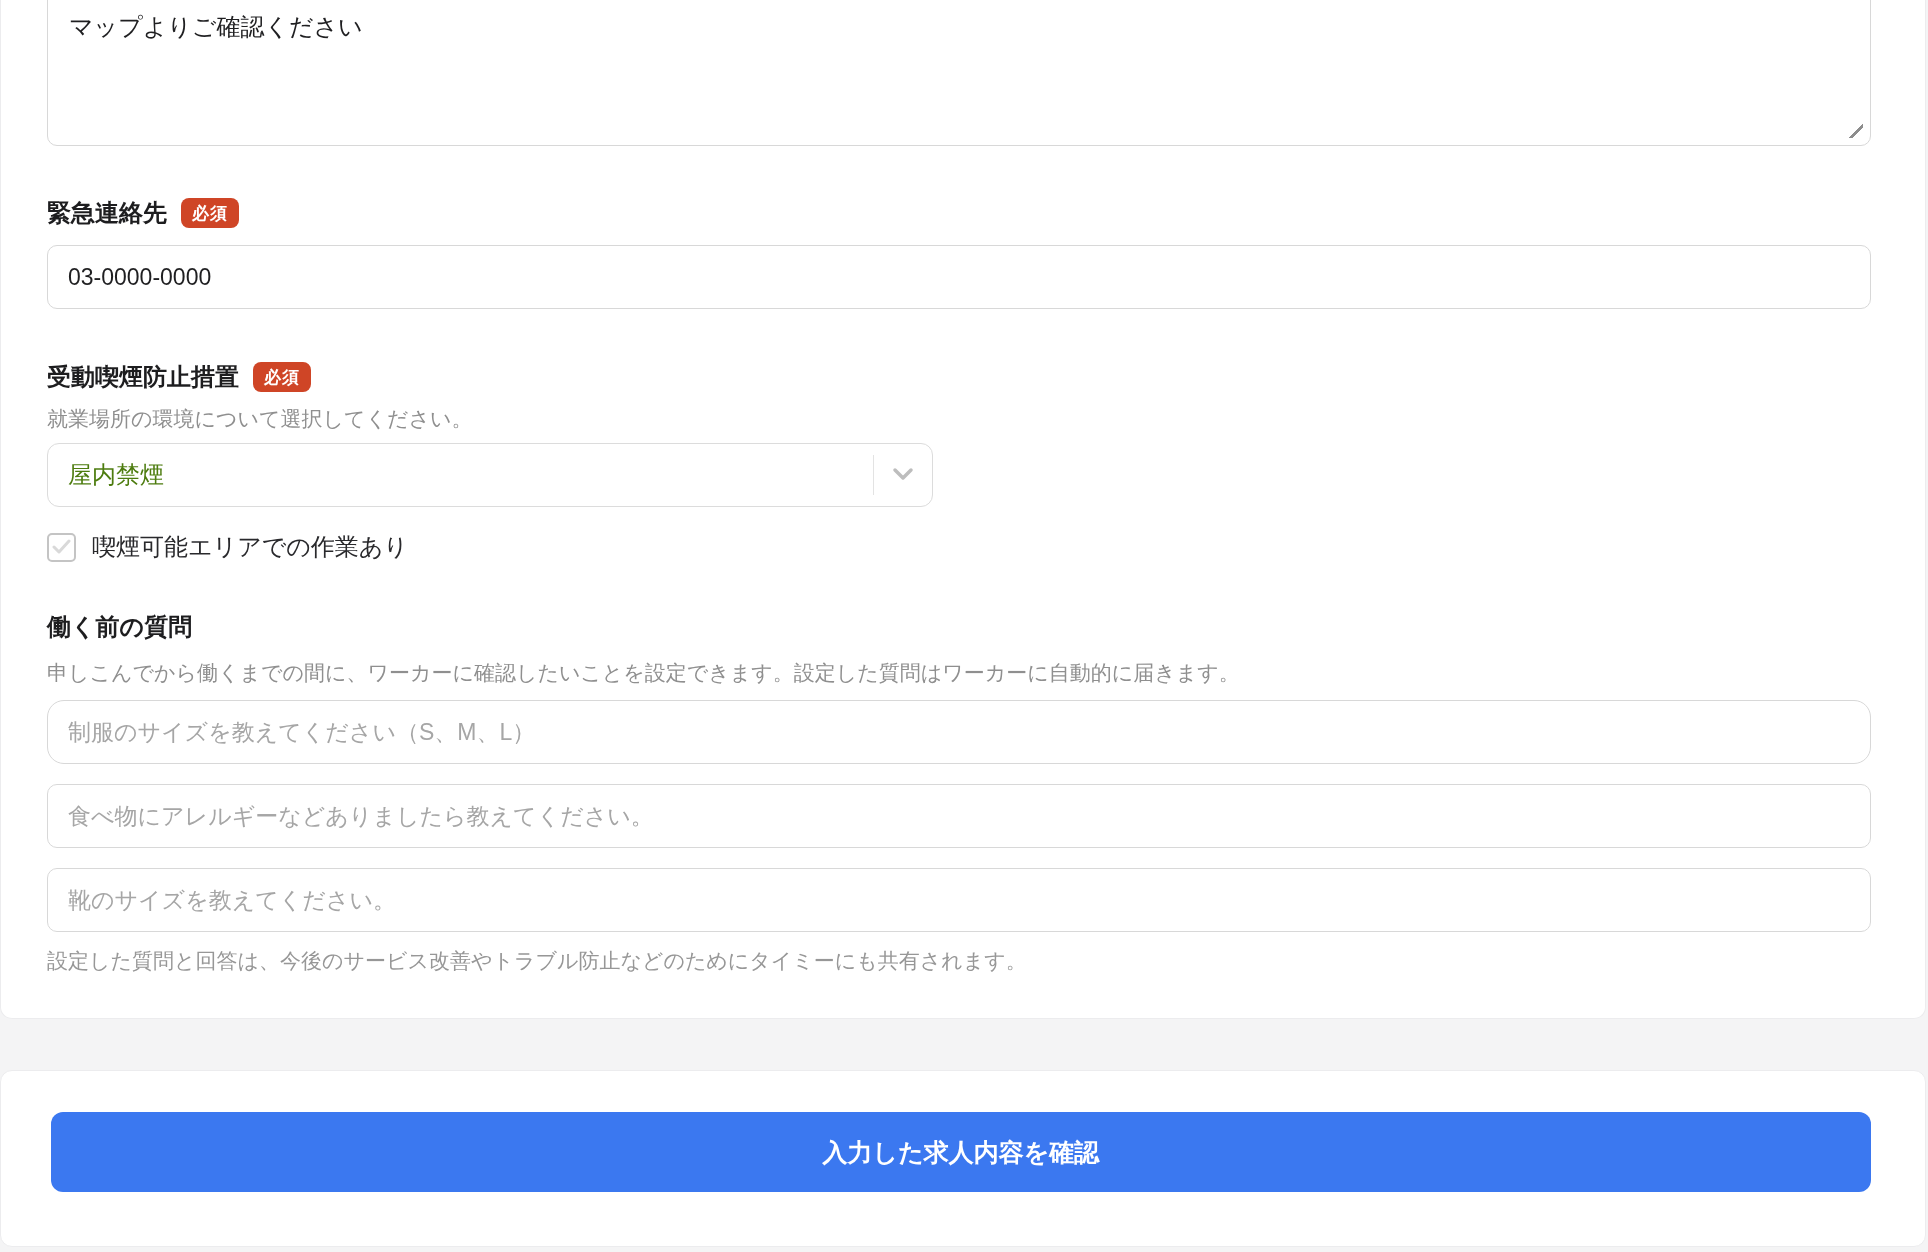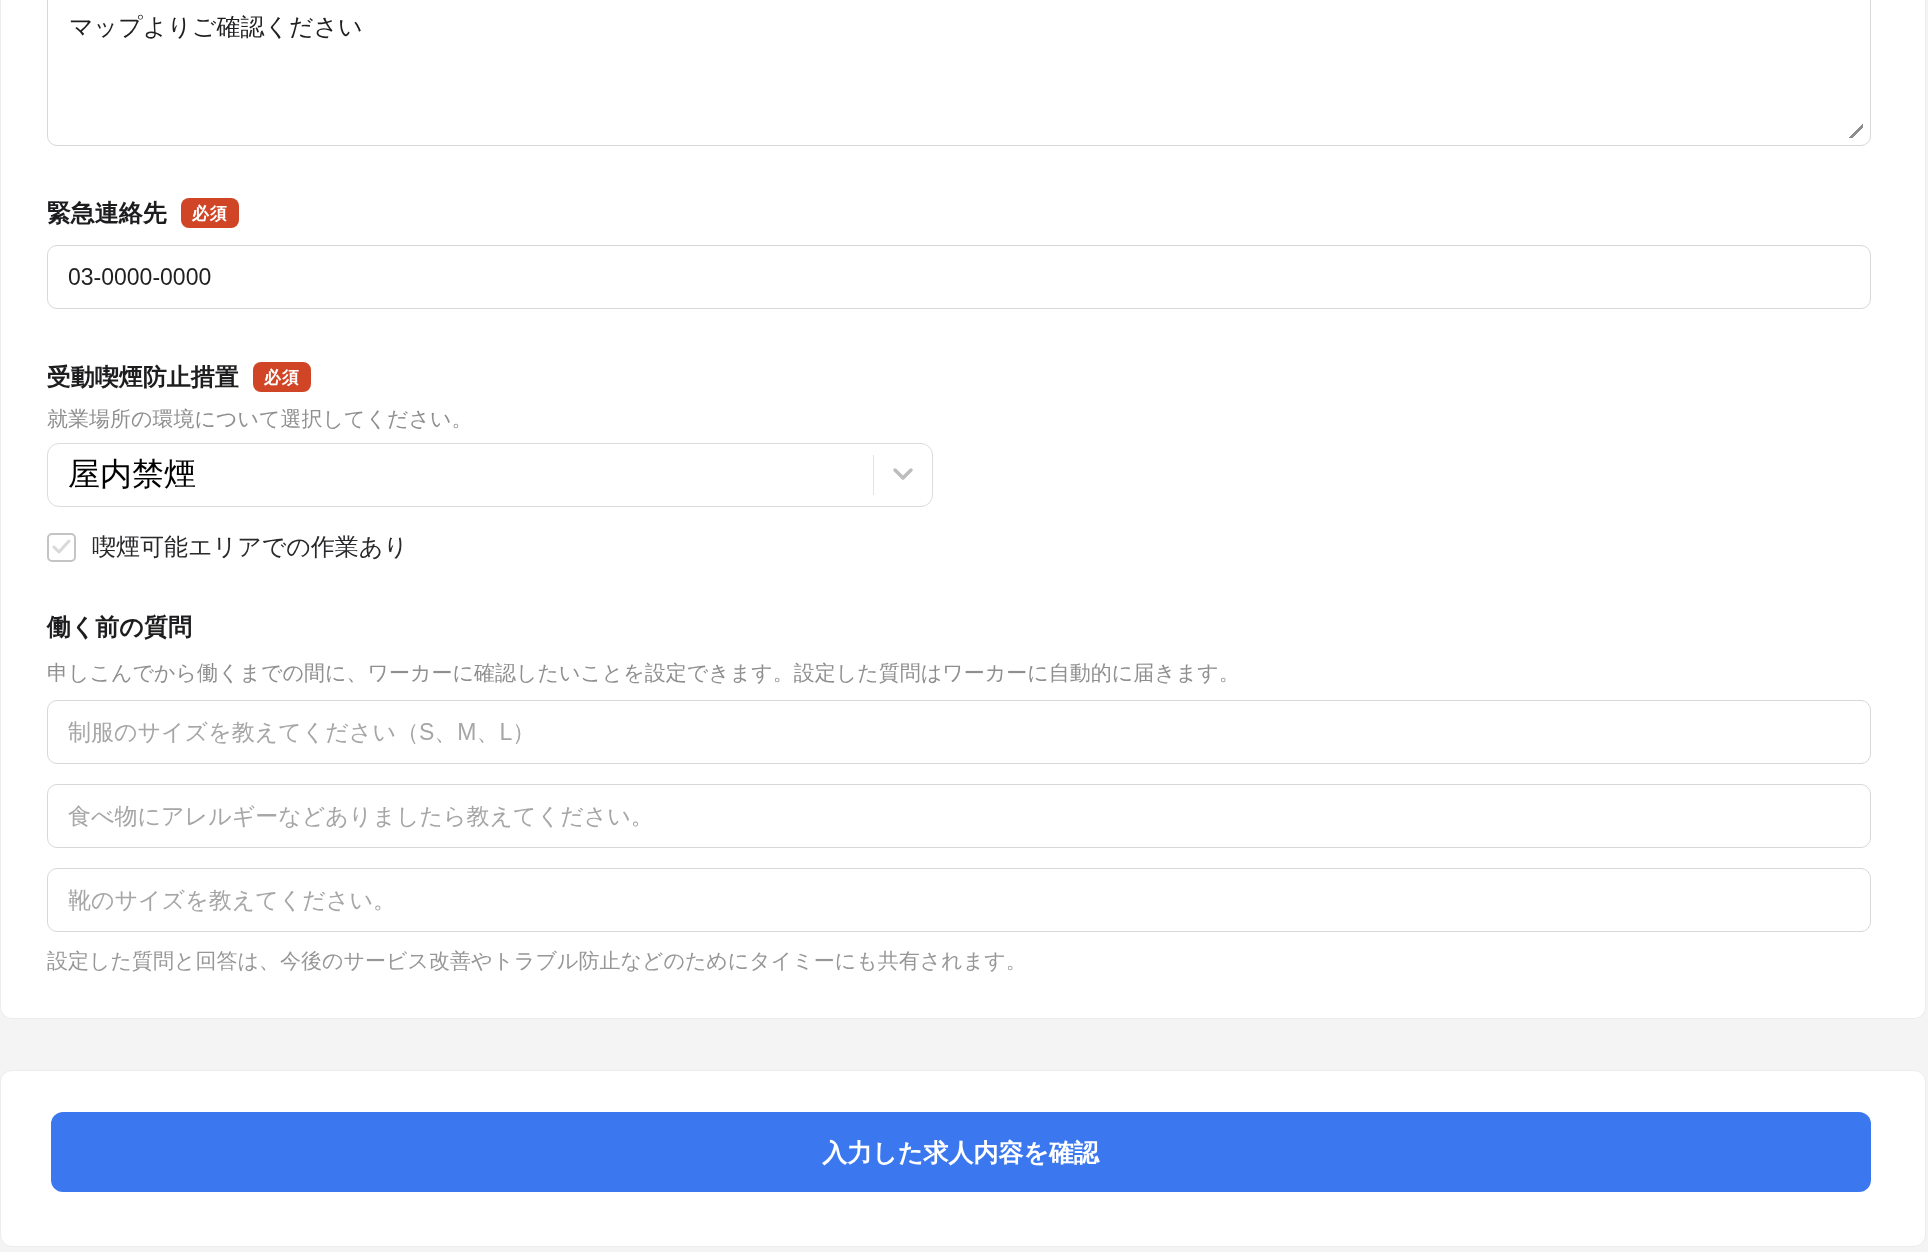--- a/index.html
+++ b/index.html
@@ -105,22 +105,22 @@
     border-radius: 12px;
     background: #fff;
     display: flex;
     align-items: center;
     position: relative;
     cursor: pointer;
   }
   .select-value {
     flex: 1;
     padding: 0 20px;
-    font-size: 32px;
-    color: #000000;
+    font-size: 24px;
+    color: #4d7c0f;
     font-family: Liberation Serif, serif;
   }
   .select-divider {
     width: 1px;
     height: 40px;
     background: #e3e3e3;
   }
   .select-chevron {
     width: 58px;
     display: flex;
@@ -158,21 +158,21 @@
   .mt-label2   { margin-top: 53px; }
   .mt-helper1  { margin-top: 16px; }
   .section-heading {
     margin-top: 50px;
     font-size: 24px;
     font-weight: bold;
     line-height: 29px;
     color: #1d1d1f;
   }
   .mt-helper2  { margin-top: 19px; line-height: 26px; }
-  .q-input-1   { margin-top: 14px; }
+  .q-input-1   { margin-top: 14px; border-radius: 17px; }
   .q-input-2   { margin-top: 20px; }
   .q-input-3   { margin-top: 20px; }
   .note-text {
     margin-top: 16px;
     font-size: 21px;
     line-height: 26px;
     color: #979797;
   }
   
   .submit-button {

